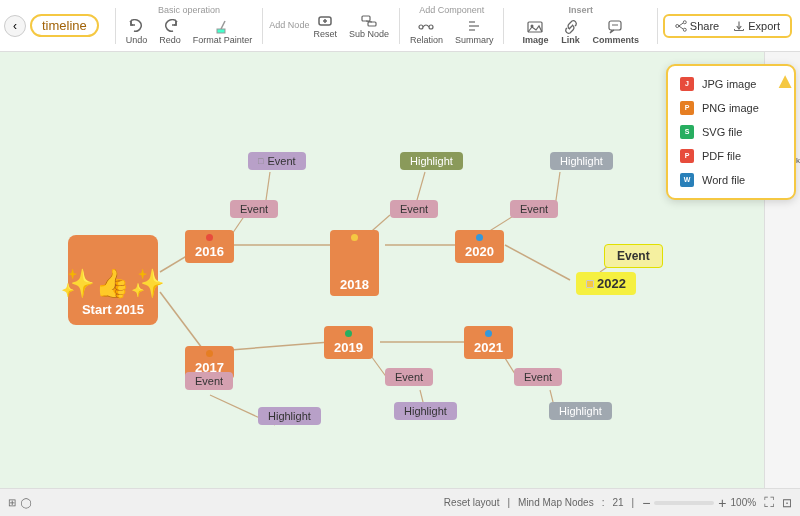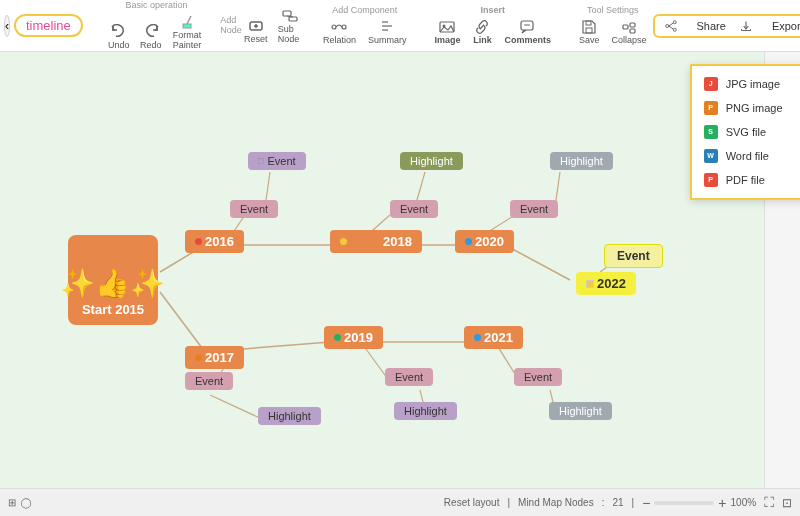--- a/index.html
+++ b/index.html
@@ -24,21 +24,21 @@
       display: flex; align-items: center; justify-content: center;
       cursor: pointer;
       margin-right: 4px;
       font-size: 12px;
     }
     .toolbar-title {
       border: 2px solid #f5c842;
       border-radius: 12px;
       padding: 2px 10px;
       font-size: 13px;
-      color: #ec4899;
+      color: #a16207;
       margin-right: 12px;
       background: #fff;
     }
     .toolbar-group-label {
       font-size: 9px;
       color: #999;
       margin-bottom: 2px;
     }
     .toolbar-group-items {
       display: flex;
@@ -66,36 +66,36 @@
       border-radius: 6px;
       padding: 2px 6px;
       display: flex;
       gap: 6px;
       align-items: center;
       margin-right: 4px;
     }
     .share-btn, .export-btn {
       display: flex;
       align-items: center;
-      gap: 20px;
+      gap: 3px;
       font-size: 11px;
       cursor: pointer;
       padding: 2px 4px;
       border-radius: 3px;
       color: #333;
     }
 
     
     .export-dropdown {
       position: absolute;
       top: 50px;
       right: 0px;
       background: #fff;
       border: 2px solid #f5c842;
-      border-radius: 1px;
+      border-radius: 9px;
       padding: 6px 0;
       min-width: 130px;
       z-index: 100;
       box-shadow: 0 2px 8px rgba(0,0,0,0.15);
     }
     .export-dropdown-item {
       display: flex;
       align-items: center;
       gap: 8px;
       padding: 5px 12px;
@@ -148,21 +148,21 @@
       font-weight: bold;
     }
     .node-start .thumb { font-size: 28px; margin-bottom: 2px; }
     .node-year {
       background: #e8874a;
       color: white;
       border-radius: 4px;
       padding: 4px 10px;
       font-size: 13px;
       font-weight: bold;
-      display: flex; align-items: center; gap: 3px;
+      display: flex; align-items: center; gap: 3px; flex-direction: column;
     }
     .node-year .dot { width: 7px; height: 7px; border-radius: 50%; display: inline-block; }
     .node-event {
       background: #d4a0b0;
       color: #333;
       border-radius: 4px;
       padding: 3px 10px;
       font-size: 11px;
     }
     .node-highlight-purple {
@@ -370,41 +370,20 @@
             <polyline points="4,11 2,14 6,11" fill="none" stroke="#666" stroke-width="1.2"></polyline>
             <line x1="4" y1="6" x2="10" y2="6" stroke="#666" stroke-width="1"></line>
           </svg>
         <span>Comments</span>
       </div>
     </div>
   </div>
 
   <div class="toolbar-divider"></div>
 
-  <div style="display:flex;flex-direction:column;align-items:center;margin:0 2px;">
-    <div class="toolbar-group-label">Tool Settings</div>
-    <div class="toolbar-group-items">
-      <div class="toolbar-btn">
-        <svg viewBox="0 0 16 16">
-            <path d="M2 2h9l3 3v9H2z" fill="none" stroke="#666" stroke-width="1.2"></path>
-            <rect x="5" y="9" width="6" height="5" fill="none" stroke="#666" stroke-width="1"></rect>
-            <rect x="5" y="2" width="5" height="4" fill="none" stroke="#666" stroke-width="1"></rect>
-          </svg>
-        <span>Save</span>
-      </div>
-      <div class="toolbar-btn">
-        <svg viewBox="0 0 16 16">
-            <rect x="2" y="6" width="5" height="4" rx="1" fill="none" stroke="#666" stroke-width="1.2"></rect>
-            <rect x="9" y="4" width="5" height="4" rx="1" fill="none" stroke="#666" stroke-width="1.2"></rect>
-            <rect x="9" y="10" width="5" height="4" rx="1" fill="none" stroke="#666" stroke-width="1.2"></rect>
-          </svg>
-        <span>Collapse</span>
-      </div>
-    </div>
-  </div>
 
   <div class="toolbar-spacer"></div>
 
   <div style="position:relative;">
     <div class="share-export-container">
       <div class="share-btn">
         <svg width="12" height="12" viewBox="0 0 16 16">
             <circle cx="13" cy="3" r="2" fill="none" stroke="#666" stroke-width="1.3"></circle>
             <circle cx="13" cy="13" r="2" fill="none" stroke="#666" stroke-width="1.3"></circle>
             <circle cx="3" cy="8" r="2" fill="none" stroke="#666" stroke-width="1.3"></circle>
@@ -429,26 +408,26 @@
       </div>
       <div class="export-dropdown-item">
         <div class="export-icon-png">P</div>
         <span>PNG image</span>
       </div>
       <div class="export-dropdown-item">
         <div class="export-icon-svg">S</div>
         <span>SVG file</span>
       </div>
       <div class="export-dropdown-item">
+        <div class="export-icon-pdf">P</div>
+        <span>PDF file</span>
+      </div>
+      <div class="export-dropdown-item">
         <div class="export-icon-word">W</div>
         <span>Word file</span>
-      </div>
-      <div class="export-dropdown-item">
-        <div class="export-icon-pdf">P</div>
-        <span>PDF file</span>
       </div>
 
       <div class="up-arrow-indicator">▲</div>
     </div>
   </div>
 </div>
 
 <div id="canvas">
 
   <svg id="mind-map-lines">

